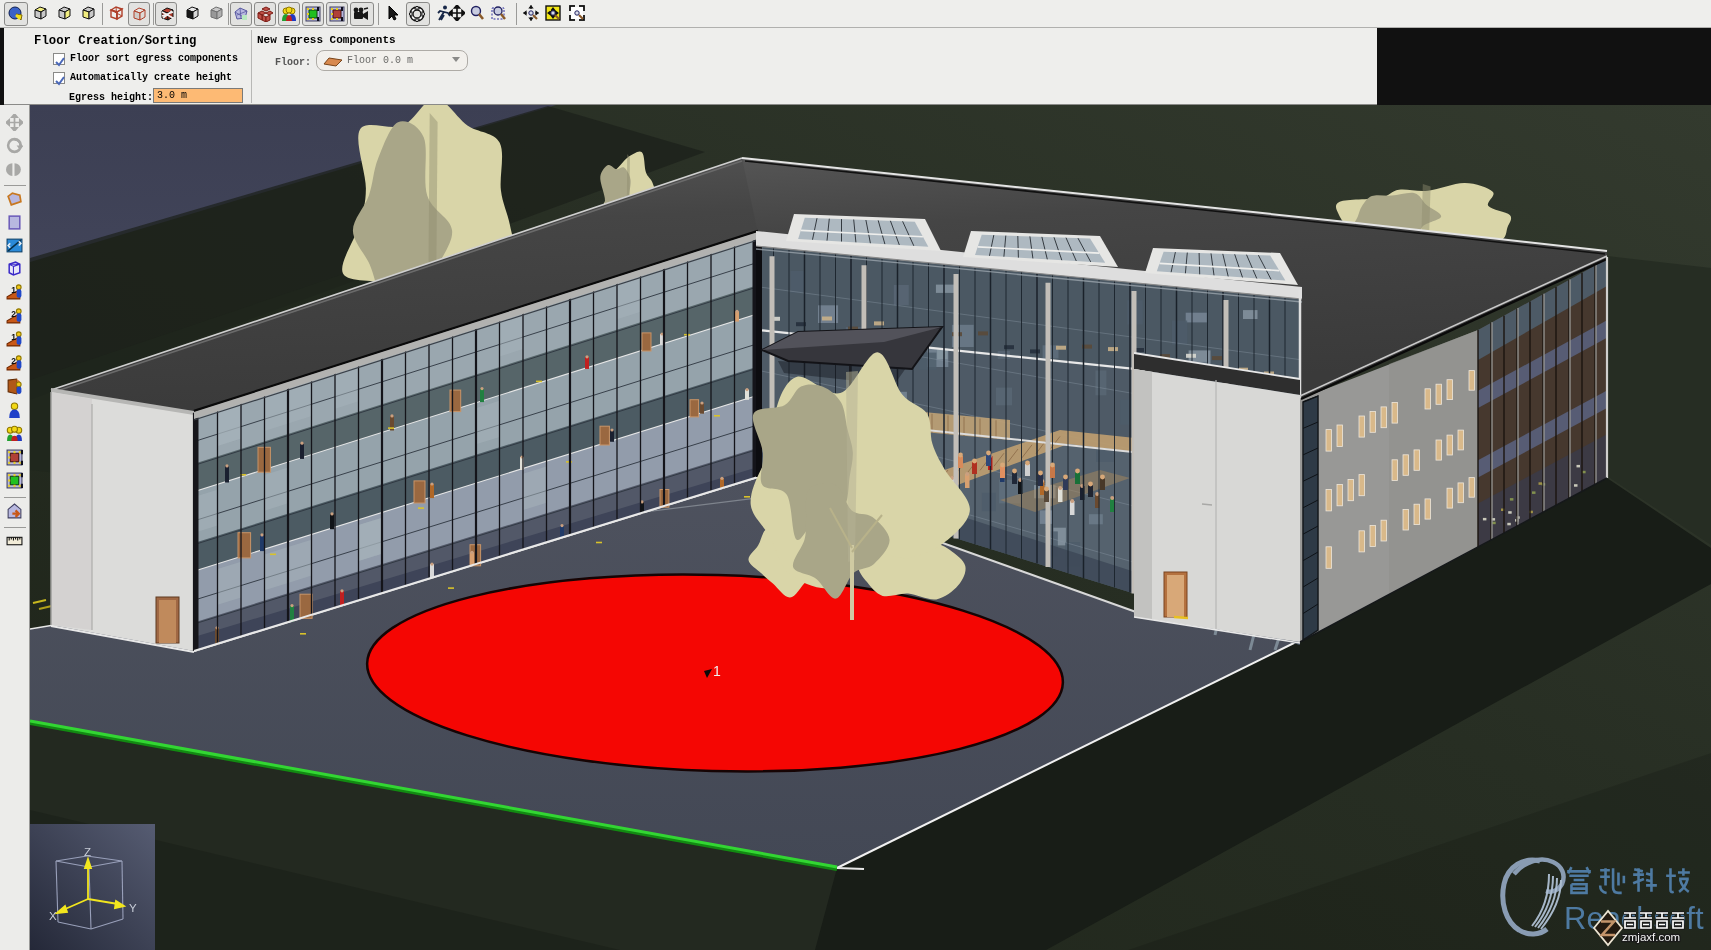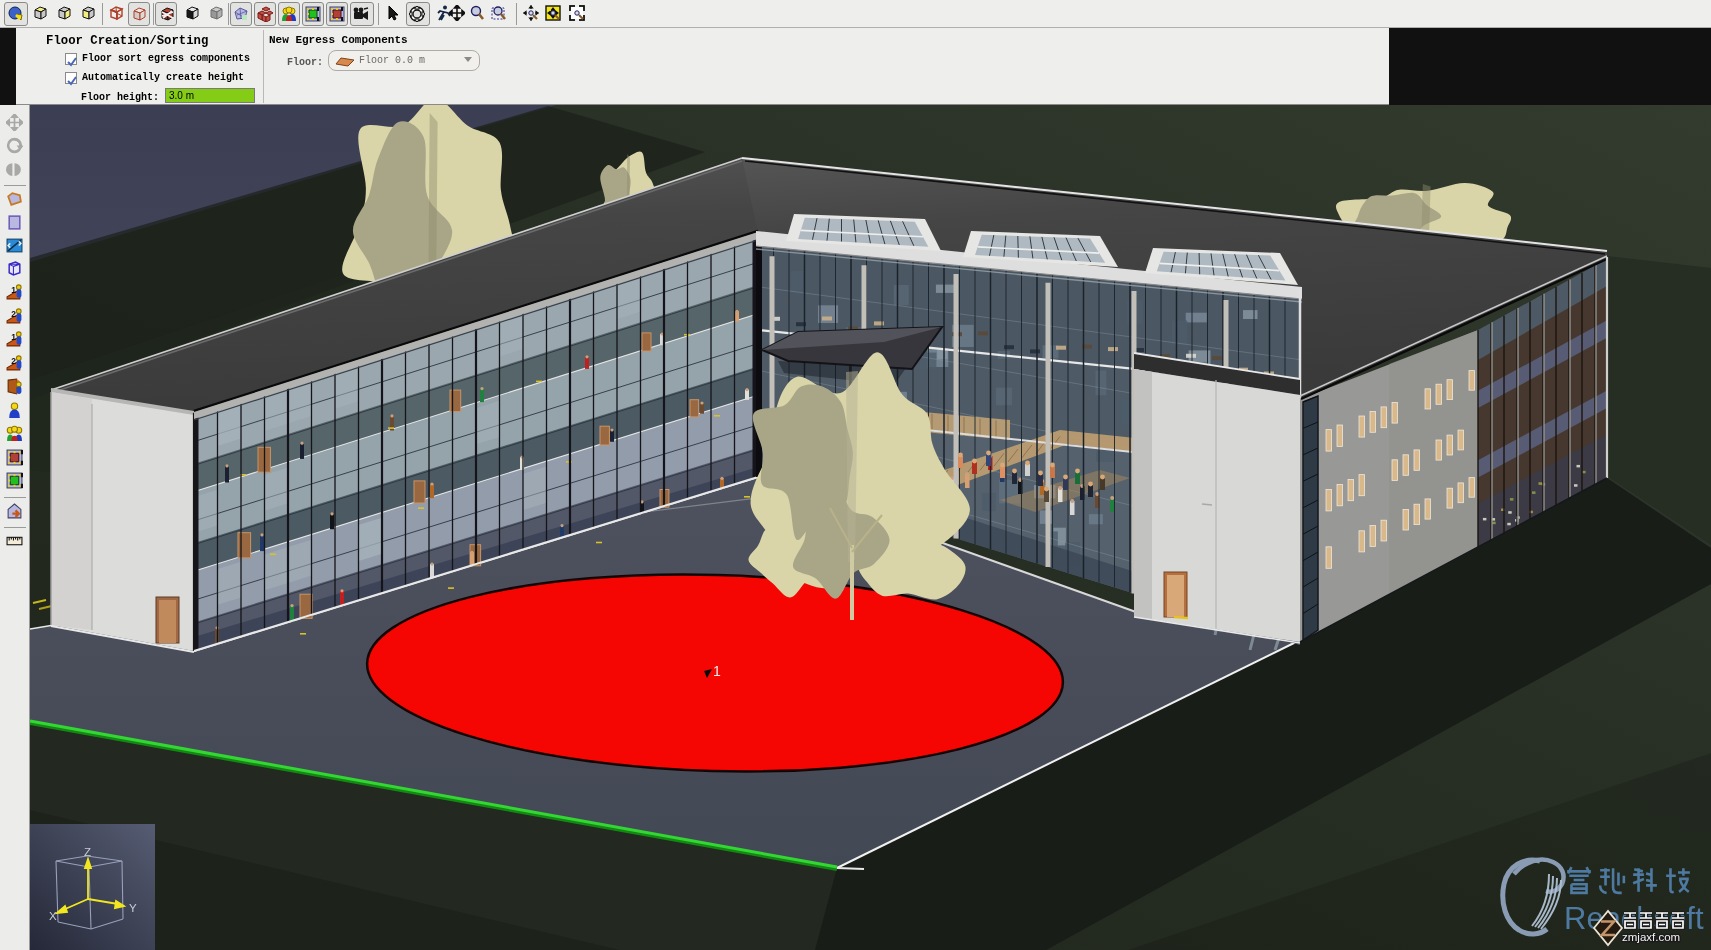--- a/index.html
+++ b/index.html
@@ -812,35 +812,35 @@
     <div style="position:absolute;left:567px;top:2px;width:20px;height:24px;">
       <svg style="position:absolute;left:2px;top:3px" width="16" height="16" viewBox="0 0 16 16">
         <rect x="1" y="1" width="14" height="14" fill="#fff" stroke="#101010" stroke-width="1.8"></rect>
         <path d="M6,1 h4 M6,15 h4 M1,6 v4 M15,6 v4" stroke="#f0f0ee" stroke-width="2.2"></path>
         <circle cx="8" cy="8" r="2.2" fill="#d8dce8" stroke="#202060"></circle>
         <path d="M10,10 L14,14" stroke="#8a5a2a" stroke-width="2.2"></path>
       </svg>
     </div>
   </div>
 
-<div style="position:absolute;left:16px;top:28px;width:1373px;height:77px;background:#eeeeec;border-bottom:1px solid #8a8a88">
+<div style="position:absolute;left:4px;top:28px;width:1373px;height:77px;background:#eeeeec;border-bottom:1px solid #8a8a88">
  <div style="position:absolute;left:247px;top:2px;width:1px;height:73px;background:#b8b8b6"></div>
  <div style="position:absolute;left:30px;top:6px;font-family:'Liberation Mono',monospace;font-weight:bold;font-size:12.3px;color:#000">Floor Creation/Sorting</div>
  <div style="position:absolute;left:49px;top:25px;width:12px;height:12px;background:#fff;border:1px solid #8a8a88">
    <svg width="12" height="12" viewBox="0 0 12 12">
         <path d="M2,6 L5,9 L10,2" stroke="#4a68b8" stroke-width="2" fill="none"></path>
       </svg></div>
  <div style="position:absolute;left:66px;top:25px;font-family:'Liberation Mono',monospace;font-weight:bold;font-size:10px;color:#000">Floor sort egress components</div>
  <div style="position:absolute;left:49px;top:44px;width:12px;height:12px;background:#fff;border:1px solid #8a8a88">
    <svg width="12" height="12" viewBox="0 0 12 12">
         <path d="M2,6 L5,9 L10,2" stroke="#4a68b8" stroke-width="2" fill="none"></path>
       </svg></div>
  <div style="position:absolute;left:66px;top:44px;font-family:'Liberation Mono',monospace;font-weight:bold;font-size:10px;color:#000">Automatically create height</div>
- <div style="position:absolute;left:65px;top:64px;font-family:'Liberation Mono',monospace;font-weight:bold;font-size:10px;color:#000">Floor height:</div>
- <div style="position:absolute;left:149px;top:60px;width:90px;height:15px;background:#84cc16;border:1px solid #7a7a78;font-family:Liberation Sans, sans-serif;font-size:10px;color:#000;padding:1px 0 0 3px">3.0 m</div>
+ <div style="position:absolute;left:65px;top:64px;font-family:'Liberation Mono',monospace;font-weight:bold;font-size:10px;color:#000">Egress height:</div>
+ <div style="position:absolute;left:149px;top:60px;width:90px;height:15px;background:#fdba74;border:1px solid #7a7a78;font-family:Liberation Mono, monospace;font-size:10px;color:#000;padding:1px 0 0 3px">3.0 m</div>
  <div style="position:absolute;left:253px;top:6px;font-family:'Liberation Mono',monospace;font-weight:bold;font-size:11px;color:#000">New Egress Components</div>
  <div style="position:absolute;left:271px;top:29px;font-family:'Liberation Mono',monospace;font-weight:bold;font-size:10px;color:#555">Floor:</div>
  <div style="position:absolute;left:312px;top:22px;width:152px;height:21px;background:#f2f0ec;border:1px solid #aeaba6;border-radius:8px">
    <svg style="position:absolute;left:6px;top:5px" width="20" height="12" viewBox="0 0 20 12">
         <polygon points="1,8 6,2 19,4 13,10" fill="#d8894e" stroke="#7a4418" stroke-width="1"></polygon>
       </svg>
    <div style="position:absolute;left:30px;top:4px;font-family:'Liberation Mono',monospace;font-size:10px;color:#6a6a68">Floor 0.0 m</div>
    <div style="position:absolute;right:7px;top:6px;width:0;height:0;border-left:4px solid transparent;border-right:4px solid transparent;border-top:5px solid #8a8a88"></div>
  </div>
 </div>

